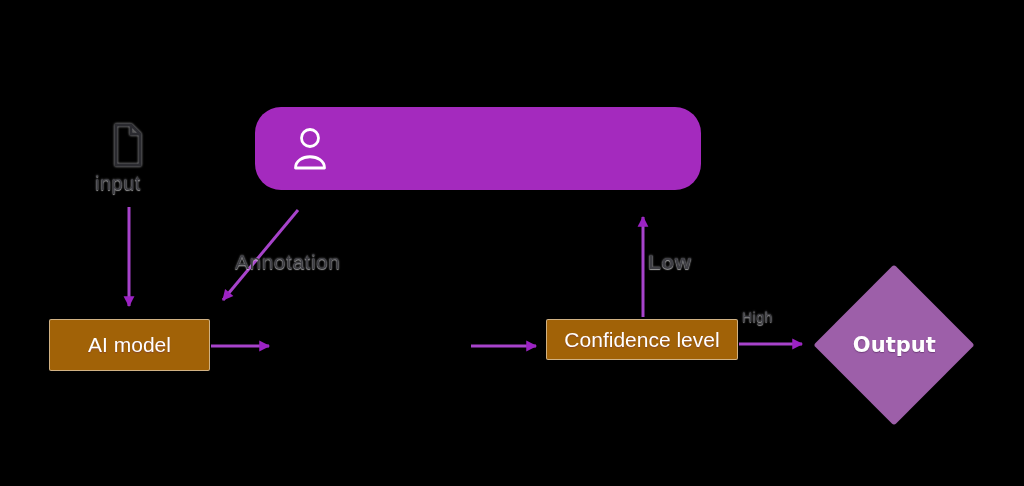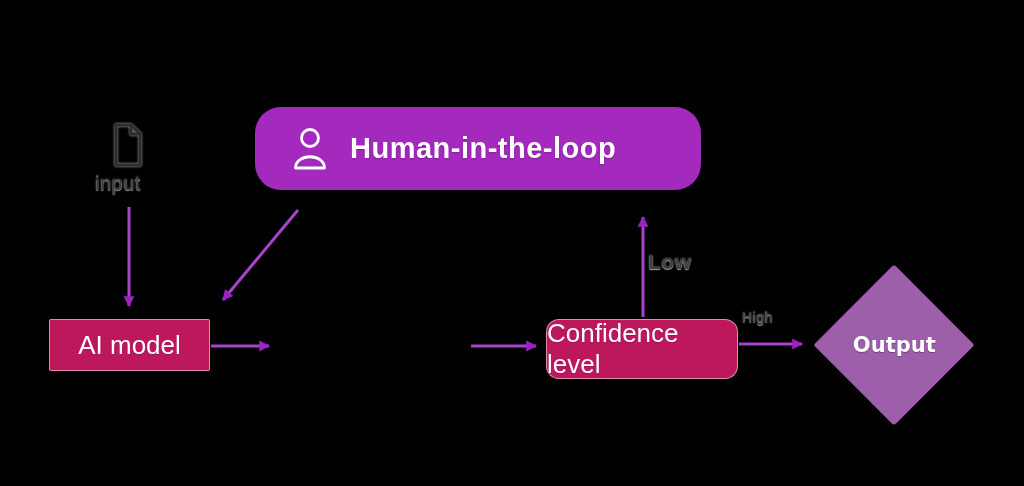--- a/index.html
+++ b/index.html
@@ -11,23 +11,23 @@
   
   #edges{position:absolute;left:0;top:0;width:1024px;height:486px;z-index:1;}
   
   .gray-label{
     color:#3e3e44;font-size:20px;font-weight:500;letter-spacing:.5px;
     text-shadow:0 1px 1px rgba(255,255,255,.55),0 0 2px rgba(255,255,255,.45);
     z-index:2;
   }
   
   .node-box{
-    background:#be185d;border:1.5px solid rgba(255,255,255,.5);box-sizing:border-box;
+    background:#a16207;border:1.5px solid rgba(255,255,255,.5);box-sizing:border-box;
     border-radius:2px;display:flex;align-items:center;justify-content:center;
-    color:#fff;font-size:26px;font-weight:500;z-index:3;
+    color:#fff;font-size:21px;font-weight:500;z-index:3;
     text-shadow:0 1px 1px rgba(90,20,110,.35);
   }
   
   #hitl{
     left:255px;top:107px;width:446px;height:83px;background:#a42abe;border-radius:26px;
     display:flex;align-items:center;padding-left:37px;box-sizing:border-box;z-index:3;
   }
   #hitl .title{
     color:#fff;font-size:29px;font-weight:700;margin-left:22px;letter-spacing:.5px;
     text-shadow:0 1px 2px rgba(80,10,100,.4);
@@ -68,32 +68,32 @@
     <path d="M4 3 h15 l9 9 v31 h-24 z" fill="none" stroke="#2b2b30" stroke-width="3" stroke-linejoin="round"></path>
     <path d="M19 3 v9 h9" fill="none" stroke="#2b2b30" stroke-width="3" stroke-linejoin="round"></path>
   </svg>
   <div class="abs gray-label" style="left:95px;top:172px;width:72px;">input</div>
 
   <div class="abs" id="hitl">
     <svg class="icon" width="36" height="46" viewBox="0 0 36 46">
       <circle cx="18" cy="12" r="8.5" fill="none" stroke="#ffffff" stroke-width="2.8"></circle>
       <path d="M3.5 42 C3.5 27 32.5 27 32.5 42 Z" fill="none" stroke="#ffffff" stroke-width="2.8" stroke-linejoin="round"></path>
     </svg>
-    <span class="title">Human-in-the-loop</span>
   </div>
 
   <div class="abs node-box" style="left:49px;top:319px;width:161px;height:52px;">
     <span>AI model</span>
   </div>
 
 
-  <div class="abs node-box" style="left:546px;top:319px;width:192px;height:60px;border-radius:13px;">
+  <div class="abs node-box" style="left:546px;top:319px;width:192px;height:41px;">
     <span>Confidence level</span>
   </div>
 
   <div class="abs" id="diamond">
     <span class="label">Output</span>
   </div>
 
+  <div class="abs gray-label" style="left:235px;top:250px;width:160px;font-size:21px;">Annotation</div>
   <div class="abs gray-label" style="left:648px;top:250px;width:62px;font-size:21px;font-weight:bold;">Low</div>
   <div class="abs gray-label" style="left:742px;top:309px;width:62px;font-size:14px;">High</div>
 
 </div>
 
 </body></html>

